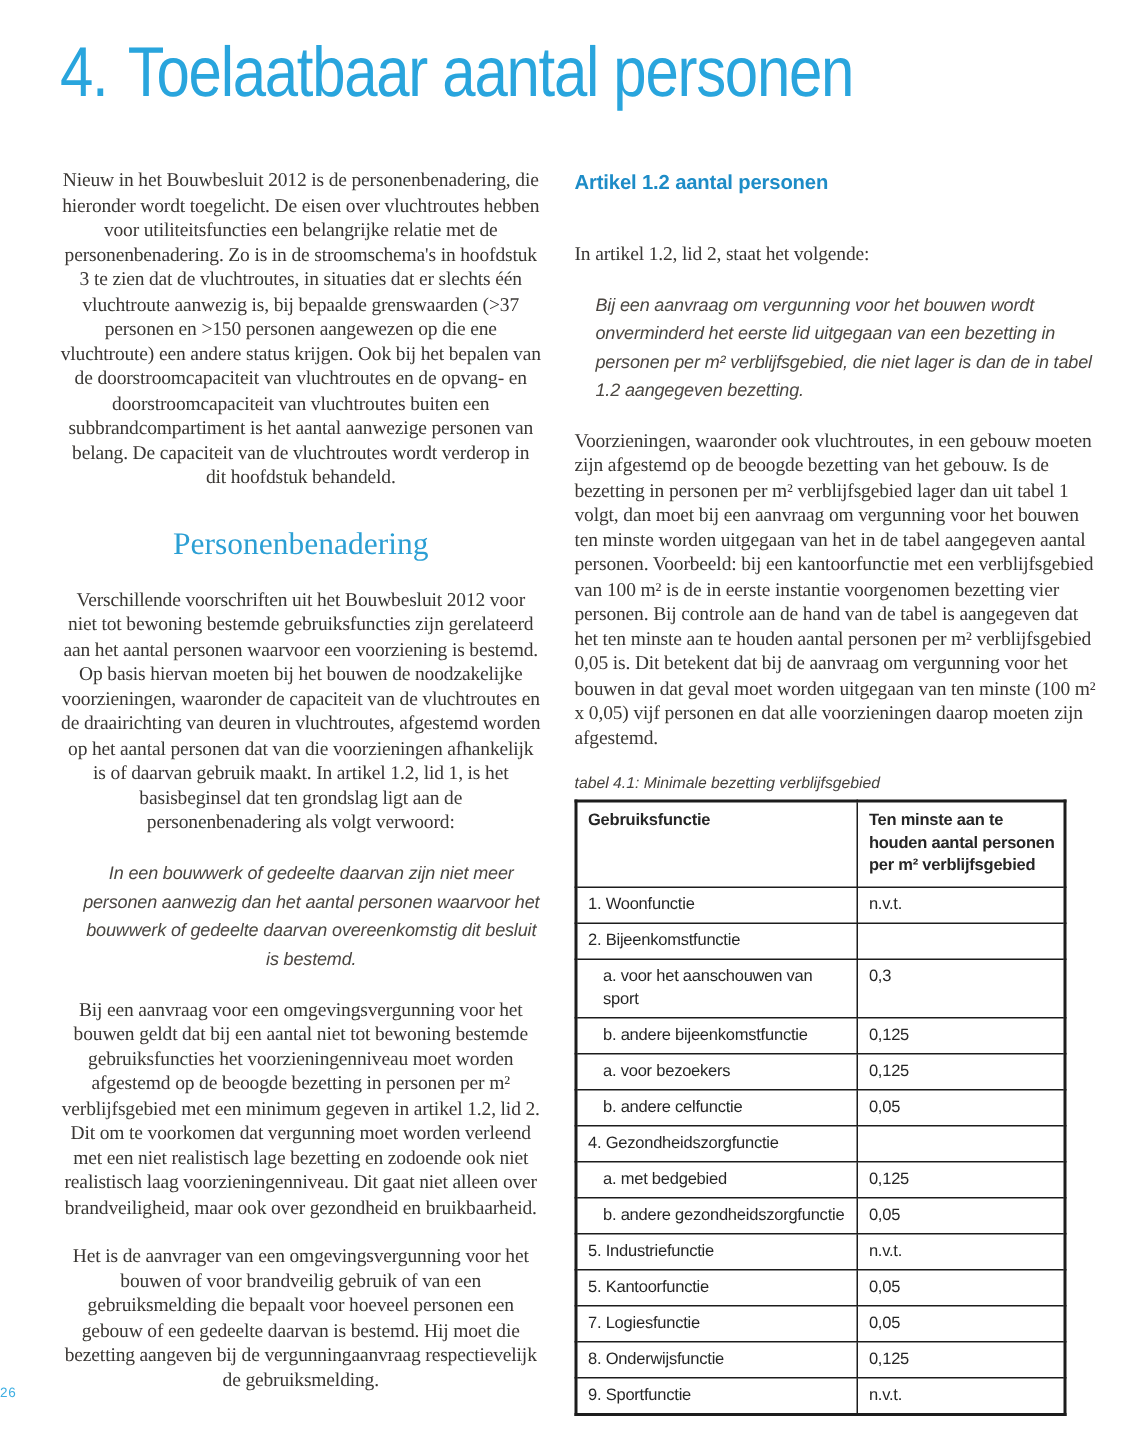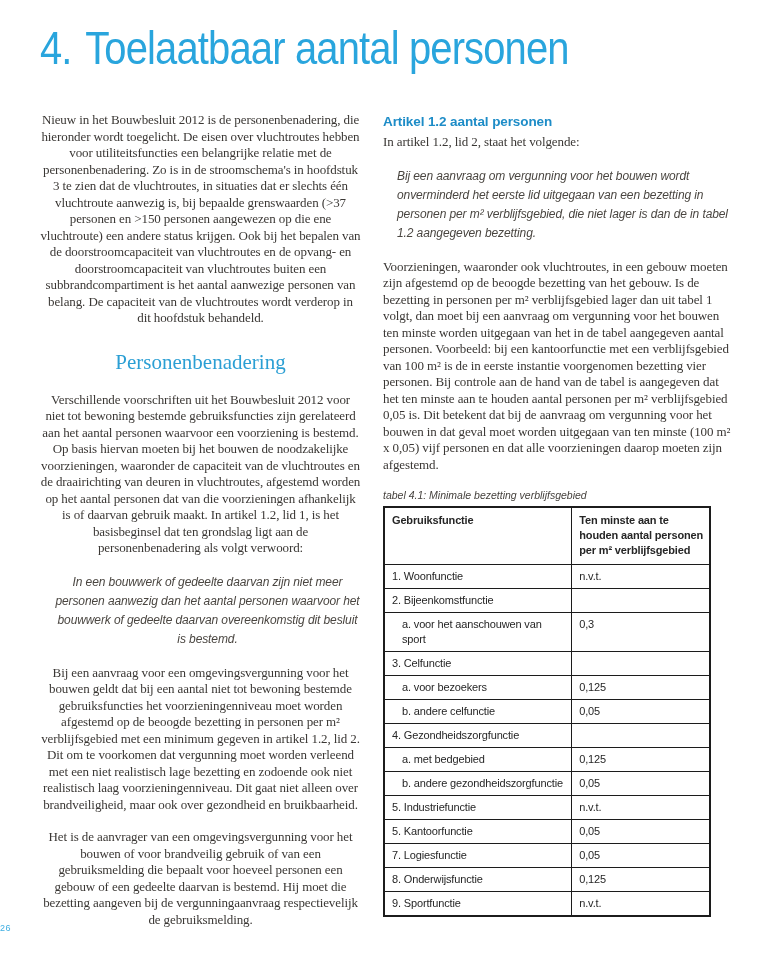--- a/index.html
+++ b/index.html
@@ -28,21 +28,21 @@
     margin:0 0 16px 0; color:var(--body_text);
   }
   h2.section{
     font-family:"Liberation Serif", serif; font-weight:400;
     font-size:21px; color:var(--section_blue);
     margin:23px 0 17px 0;
   }
   h3.article{
     font-family:"Liberation Sans", sans-serif; font-weight:700;
     font-size:13.5px; color:var(--article_blue);
-    margin:2px 0 5px 0; letter-spacing:-0.1px;
+    margin:2px 0 32px 0; letter-spacing:-0.1px;
   }
   .quote{
     font-family:"Liberation Sans", sans-serif; font-style:italic;
     font-size:12px; line-height:19px; color:#4a4641;
     margin:0 0 16px 14px; letter-spacing:-0.1px;
   }
   .caption{
     font-family:"Liberation Sans", sans-serif; font-style:italic;
     font-size:10.5px; color:#45413d; margin:2px 0 5px 0;
   }
@@ -107,22 +107,22 @@
           </tr>
           <tr>
             <td class="c1">2. Bijeenkomstfunctie</td>
             <td class="c2"></td>
           </tr>
           <tr>
             <td class="c1 sub">a. voor het aanschouwen van sport</td>
             <td class="c2">0,3</td>
           </tr>
           <tr>
-            <td class="c1">3. Celfunctie</td>
-            <td class="c2"></td>
+            <td class="c1 sub">b. andere bijeenkomstfunctie</td>
+            <td class="c2">0,125</td>
           </tr>
           <tr>
             <td class="c1 sub">a. voor bezoekers</td>
             <td class="c2">0,125</td>
           </tr>
           <tr>
             <td class="c1 sub">b. andere celfunctie</td>
             <td class="c2">0,05</td>
           </tr>
           <tr>

